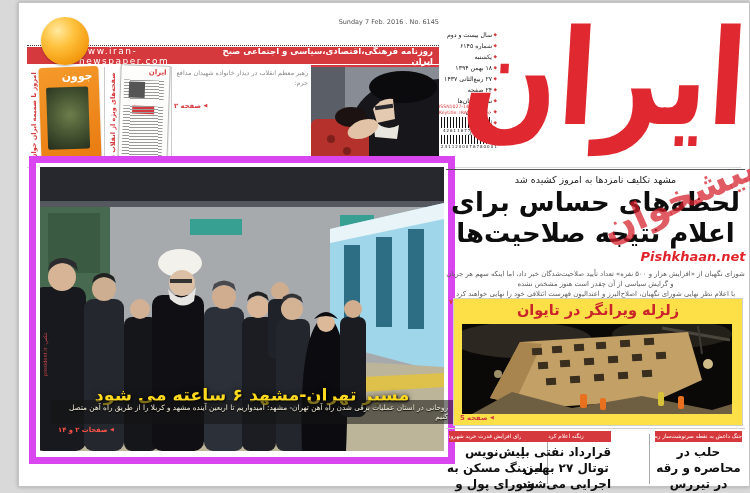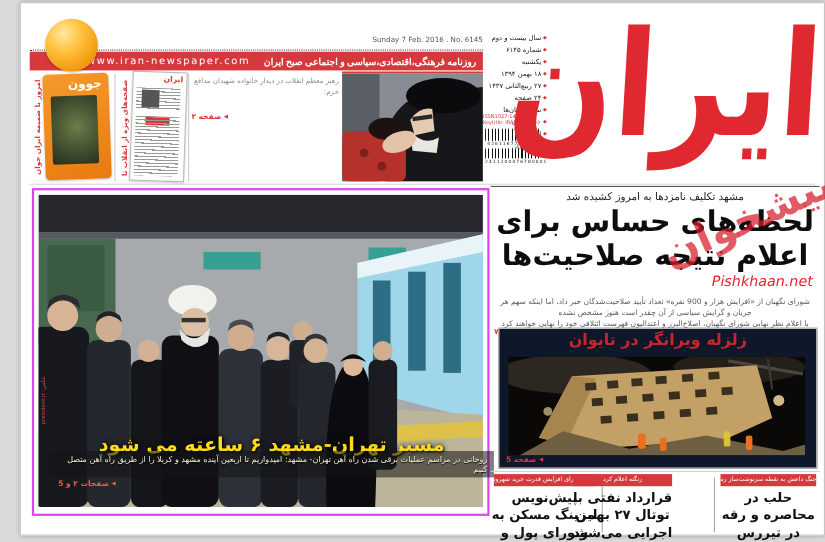--- a/index.html
+++ b/index.html
@@ -12,22 +12,22 @@
   .abs{position:absolute;}
   .rtl{direction:rtl;unicode-bidi:plaintext;}
   
   .egg{left:22px;top:14px;width:48px;height:48px;border-radius:50%;
        background:radial-gradient(circle at 35% 28%,#ffe9a0 0%,#ffc23e 35%,#f49d12 70%,#d97f00 100%);
        box-shadow:0 1px 2px rgba(0,0,0,.3);z-index:5;}
   .dotline{left:8px;top:42px;width:412px;border-top:1px dotted #444;}
   .redbar{left:8px;top:44px;width:412px;height:17px;background:#d6393d;color:#fff;
           display:flex;align-items:center;justify-content:space-between;z-index:4;}
   .redbar .url{margin-left:52px;font-size:9px;letter-spacing:1.5px;}
-  .redbar .tagline{margin-right:6px;font-size:8.5px;font-weight:bold;font-family:Liberation Serif, serif;}
-  .date-en{left:300px;top:29px;width:120px;font-size:6.5px;color:#555;text-align:right;}
+  .redbar .tagline{margin-right:6px;font-size:8.5px;font-weight:bold;}
+  .date-en{left:300px;top:15px;width:120px;font-size:6.5px;color:#555;text-align:right;}
   .info{left:420px;top:26px;width:58px;font-size:6.2px;color:#222;line-height:1.78;text-align:right;}
   .info .ln:before{content:"◆ ";color:#d6393d;font-size:4.5px;vertical-align:1px;}
   .issn{left:420px;top:101px;width:58px;color:#d6393d;font-size:4.6px;line-height:1.3;text-align:left;}
   .bar{left:422px;width:50px;background:repeating-linear-gradient(90deg,#111 0 1px,#fff 1px 3px);}
   .bar1{top:114px;height:11px;}
   .bar2{top:132px;height:9px;}
   .bardig{left:422px;width:50px;font-size:4px;letter-spacing:1px;text-align:center;color:#111;}
   .bd1{top:125px;} .bd2{top:141px;}
   .masthead{left:478px;top:-14px;width:250px;height:178px;color:#e02830;
             font-size:112px;font-weight:bold;text-align:center;line-height:178px;
@@ -55,43 +55,43 @@
   .thumb2 .rb{position:absolute;left:12px;top:40px;width:22px;height:8px;background:#d6393d;}
   
   .kh-text{left:155px;top:66px;width:134px;text-align:right;}
   .kh-kicker{font-size:6.4px;color:#8a8a8a;line-height:1.5;}
   .kh-quote{font-size:13.5px;font-weight:bold;color:#111;line-height:1.5;margin-top:4px;}
   .kh-marker{margin-top:5px;text-align:left;}
   .marker{color:#d6393d;font-size:6.8px;font-weight:bold;}
   .marker .mk-arrow{font-size:5px;vertical-align:1px;}
   .kh-photo{left:292px;top:62px;width:128px;height:100px;border-top:2px solid #d6393d;overflow:hidden;}
   
-  .frame{left:10px;top:168px;width:404px;height:286px;background:#fff;border:2px solid #d946ef;padding:4px;}
+  .frame{left:10px;top:153px;width:404px;height:286px;background:#fff;border:7px solid #d946ef;padding:4px;}
   .frame svg{display:block;}
   .cap-head{left:14px;bottom:52px;width:404px;text-align:center;color:#ffd91e;font-size:17.5px;
             font-weight:bold;text-shadow:1px 1px 2px #000,0 0 6px rgba(0,0,0,.8);}
   .cap-sub{left:14px;bottom:33px;width:392px;padding:3px 6px;background:rgba(20,20,20,.55);
            color:#f3eeda;font-size:7.3px;text-align:right;text-shadow:0 1px 1px #000;}
   .cap-marker{left:22px;bottom:21px;}
   .cap-marker .marker{color:#ff5348;}
   .credit{left:6px;bottom:55px;width:10px;height:70px;color:#cc4848;font-size:5px;
           writing-mode:vertical-rl;transform:rotate(180deg);}
   
   .rc-topline{left:427px;top:166px;width:299px;border-top:1px solid #555;}
   .lead-kicker{left:427px;top:171px;width:299px;text-align:center;font-size:9.5px;color:#222;}
   .lead-head{left:427px;top:184px;width:299px;text-align:center;font-size:26px;font-weight:bold;
              color:#0d0d0d;line-height:1.2;}
   .wm-fa{left:592px;top:170px;width:150px;font-size:38px;font-weight:bold;color:rgba(214,28,40,.72);
          transform:rotate(-24deg);text-align:center;z-index:6;}
   .wm-latin{left:618px;top:246px;width:112px;text-align:center;color:#e1242b;
-            font-size:13px;font-weight:normal;font-style:italic;z-index:6;}
+            font-size:13px;font-weight:bold;font-style:italic;z-index:6;}
   .lead-body{left:427px;top:266px;width:299px;text-align:center;font-size:6.9px;color:#5a5a5a;line-height:1.45;}
   .lead-marker{left:430px;top:286px;}
   
-  .quake{left:434px;top:295px;width:288px;height:126px;background:#0f172a;border:1px solid #cfcfcc;}
+  .quake{left:434px;top:295px;width:288px;height:126px;background:#fde047;border:1px solid #cfcfcc;}
   .quake-title{position:absolute;top:3px;left:0;width:100%;text-align:center;color:#c9252b;
                font-size:14.5px;font-weight:bold;}
   .quake-photo{position:absolute;left:8px;top:25px;width:270px;height:90px;overflow:hidden;}
   .quake-marker{position:absolute;left:6px;bottom:1px;}
   
   .briefline{left:427px;top:425px;width:299px;border-top:1px solid #cfcfcf;}
   .brief{top:428px;height:58px;}
   .b1{left:427px;width:98px;}
   .b2{left:499px;width:96px;}
   .b3{left:633px;width:93px;}
@@ -222,35 +222,35 @@
           <path d="M241 136 Q252 125 263 136 L261 130 Q252 123 243 130 Z" fill="#333"></path>
 
         <path d="M262 284 Q258 160 286 148 Q312 158 306 284 Z" fill="#0c0c10"></path>
         <circle cx="286" cy="156" r="9" fill="#dcb999"></circle>
         <path d="M274 152 Q286 138 298 152 Q286 146 274 152 Z" fill="#0c0c10"></path>
         <rect x="300" y="150" width="26" height="100" rx="7" fill="#1a1c22"></rect>
         <circle cx="313" cy="142" r="9" fill="#d2ae8e"></circle>
       </g>
     </svg>
     <div class="abs cap-head rtl">مسیر تهران-مشهد ۶ ساعته می شود</div>
-    <div class="abs cap-sub rtl">روحانی در مراسم عملیات برقی شدن راه آهن تهران- مشهد: امیدواریم تا اربعین آینده مشهد و کربلا را از طریق راه آهن متصل کنیم</div>
-    <div class="abs cap-marker"><span class="marker rtl"><span class="mk-arrow">◀</span> <span>صفحات ۲ و 5</span></span></div>
+    <div class="abs cap-sub rtl">روحانی در استان عملیات برقی شدن راه آهن تهران- مشهد: امیدواریم تا اربعین آینده مشهد و کربلا را از طریق راه آهن متصل کنیم</div>
+    <div class="abs cap-marker"><span class="marker rtl"><span class="mk-arrow">◀</span> <span>صفحات ۲ و ۱۴</span></span></div>
     <div class="abs credit rtl">عکس: president.ir</div>
   </div>
 
   <div class="abs rc-topline"></div>
   <div class="abs lead-kicker rtl">مشهد تکلیف نامزدها به امروز کشیده شد</div>
   <div class="abs lead-head rtl">
     <div>لحظه‌های حساس برای</div>
     <div>اعلام نتیجه صلاحیت‌ها</div>
   </div>
   <div class="abs wm-fa rtl">پیشخوان</div>
   <div class="abs wm-latin">Pishkhaan.net</div>
   <div class="abs lead-body rtl">
-    <div>شورای نگهبان از «افزایش هزار و 900 نفره» تعداد تأیید صلاحیت‌شدگان خبر داد، اما اینکه سهم هر جریان و گرایش سیاسی از آن چقدر است هنوز مشخص نشده</div>
+    <div>شورای نگهبان از «افزایش هزار و ۵۰۰ نفره» تعداد تأیید صلاحیت‌شدگان خبر داد، اما اینکه سهم هر جریان و گرایش سیاسی از آن چقدر است هنوز مشخص نشده</div>
     <div>با اعلام نظر نهایی شورای نگهبان، اصلاح‌البرز و اعتدالیون فهرست ائتلافی خود را نهایی خواهند کرد</div>
   </div>
   <div class="abs lead-marker"><span class="marker rtl"><span class="mk-arrow">◀</span> <span>صفحه ۷</span></span></div>
 
   <div class="abs quake">
     <div class="quake-title rtl">زلزله ویرانگر در تایوان</div>
     <div class="quake-photo">
       <svg width="270" height="90" viewBox="0 0 270 90">
         <rect width="270" height="90" fill="#0b0907"></rect>
         <ellipse cx="60" cy="16" rx="70" ry="18" fill="#2c2720"></ellipse>

